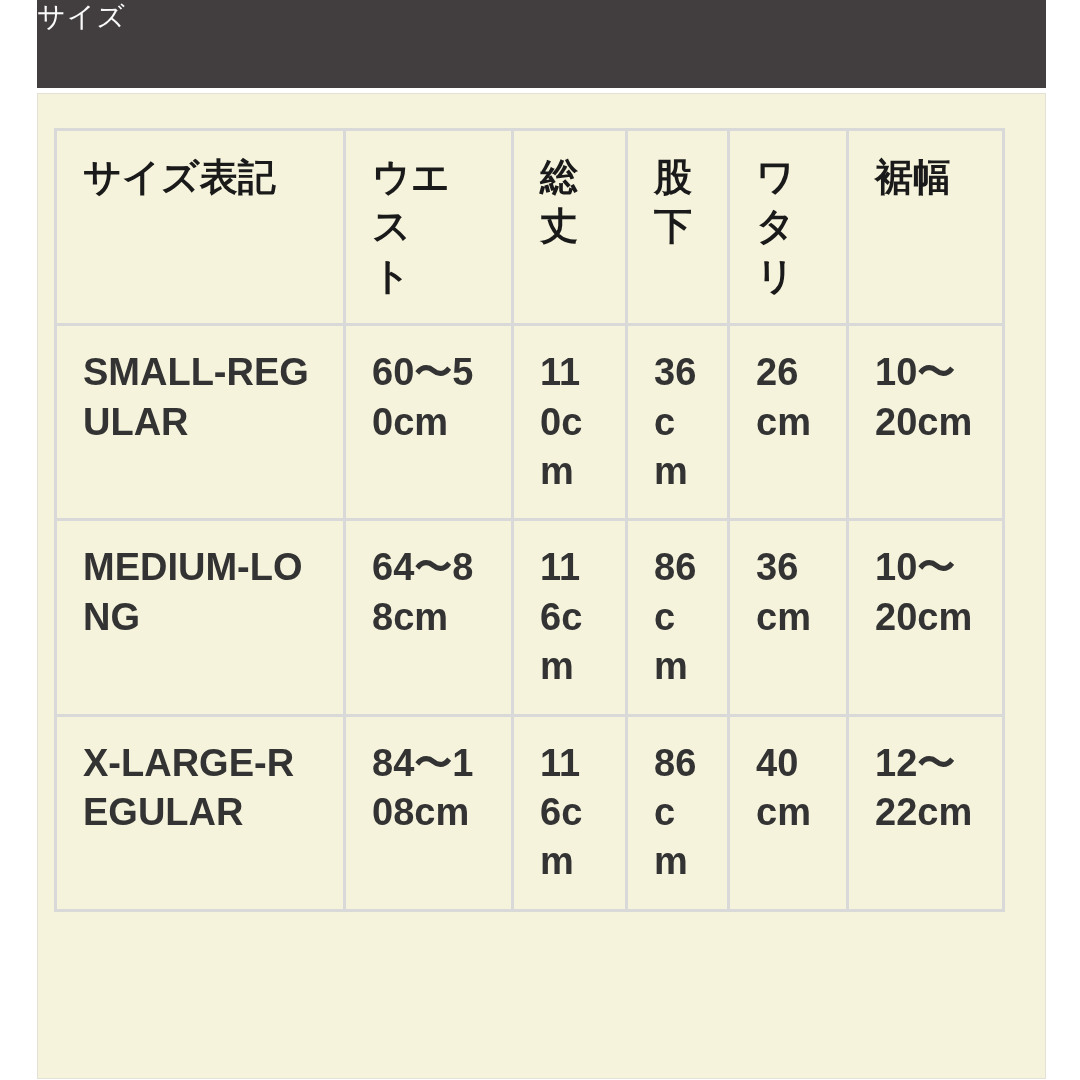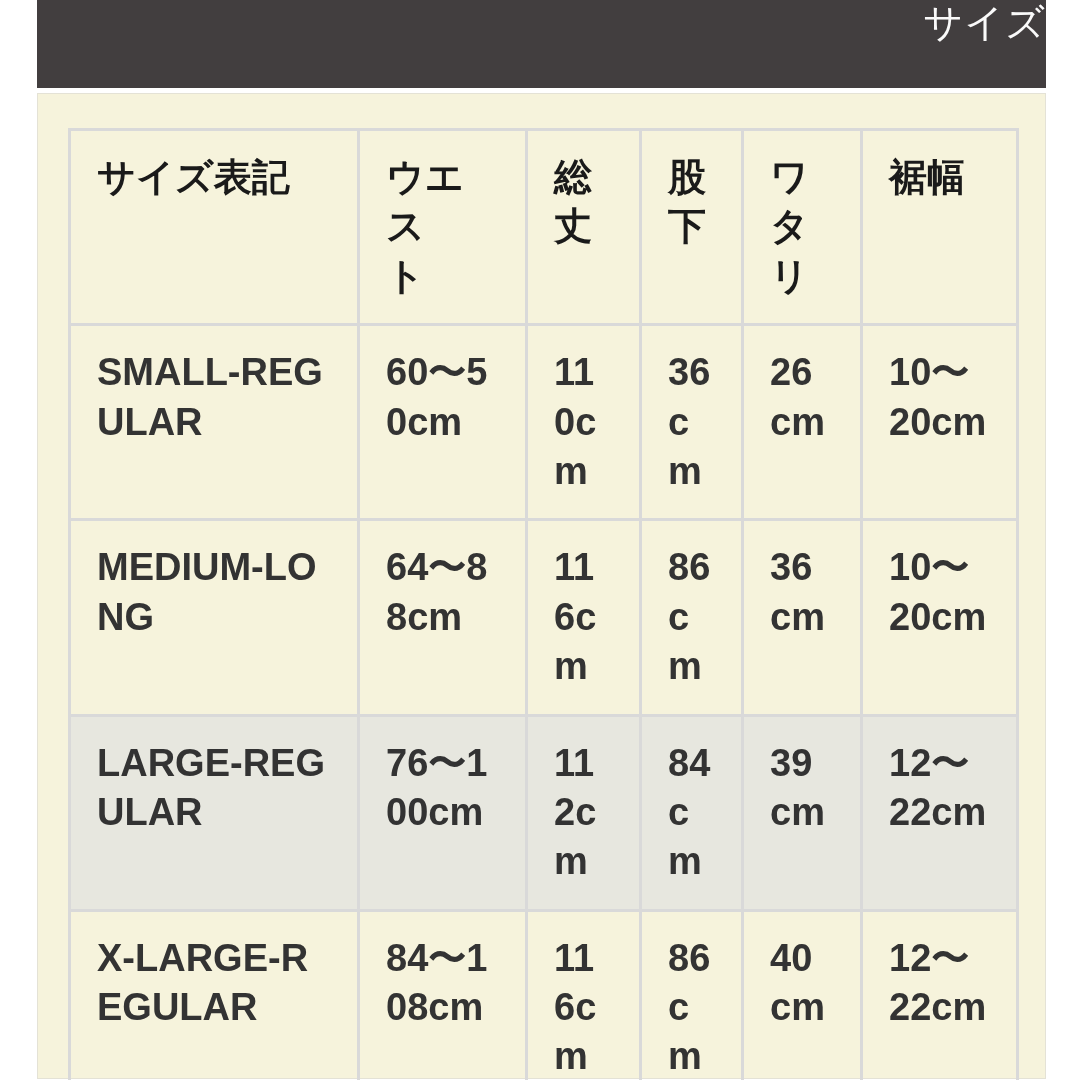--- a/index.html
+++ b/index.html
@@ -16,33 +16,33 @@
     padding-right: 34px;
   }
   .panel-bar {
     height: 88px;
     background: #423e3f;
     position: relative;
   }
   .panel-title {
     position: absolute;
     top: 2px; left: 0; right: 0;
-    text-align: right;
-    font-size: 39px;
+    text-align: left;
+    font-size: 28px;
     line-height: 1.1;
     color: #fafafa;
     letter-spacing: 1px;
     font-weight: 400;
   }
   .panel-body {
     margin-top: 5px;
     height: 986px;
     background: #f6f3dc;
     border: 1px solid #e4e2d6;
-    padding: 34px 30px;
+    padding: 34px 16px;
   }
   table.size-table {
     border-collapse: collapse;
     table-layout: fixed;
     width: 948px;
   }
   .size-table th, .size-table td {
     border: 3px solid #d9d9d9;
     padding: 22px 26px;
     font-size: 38px;
@@ -125,36 +125,20 @@
 6c
 m</td>
           <td>86
 c
 m</td>
           <td>36
 cm</td>
           <td>10〜
 20cm</td>
         </tr>
-        <tr class="highlight">
-          <td>LARGE-REG
-ULAR</td>
-          <td>76〜1
-00cm</td>
-          <td>11
-2c
-m</td>
-          <td>84
-c
-m</td>
-          <td>39
-cm</td>
-          <td>12〜
-22cm</td>
-        </tr>
         <tr>
           <td>X-LARGE-R
 EGULAR</td>
           <td>84〜1
 08cm</td>
           <td>11
 6c
 m</td>
           <td>86
 c

